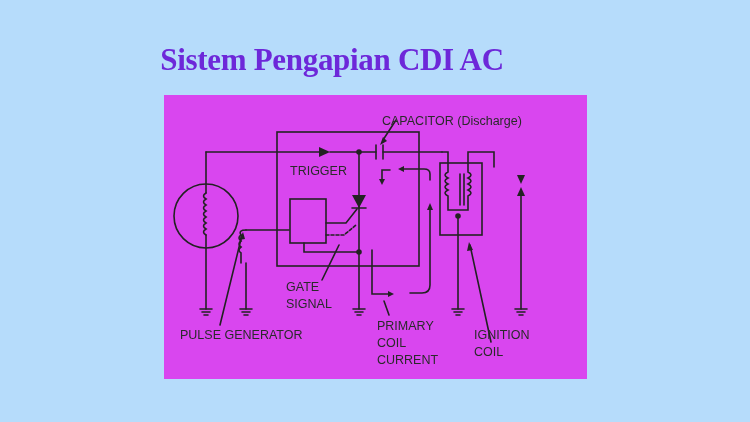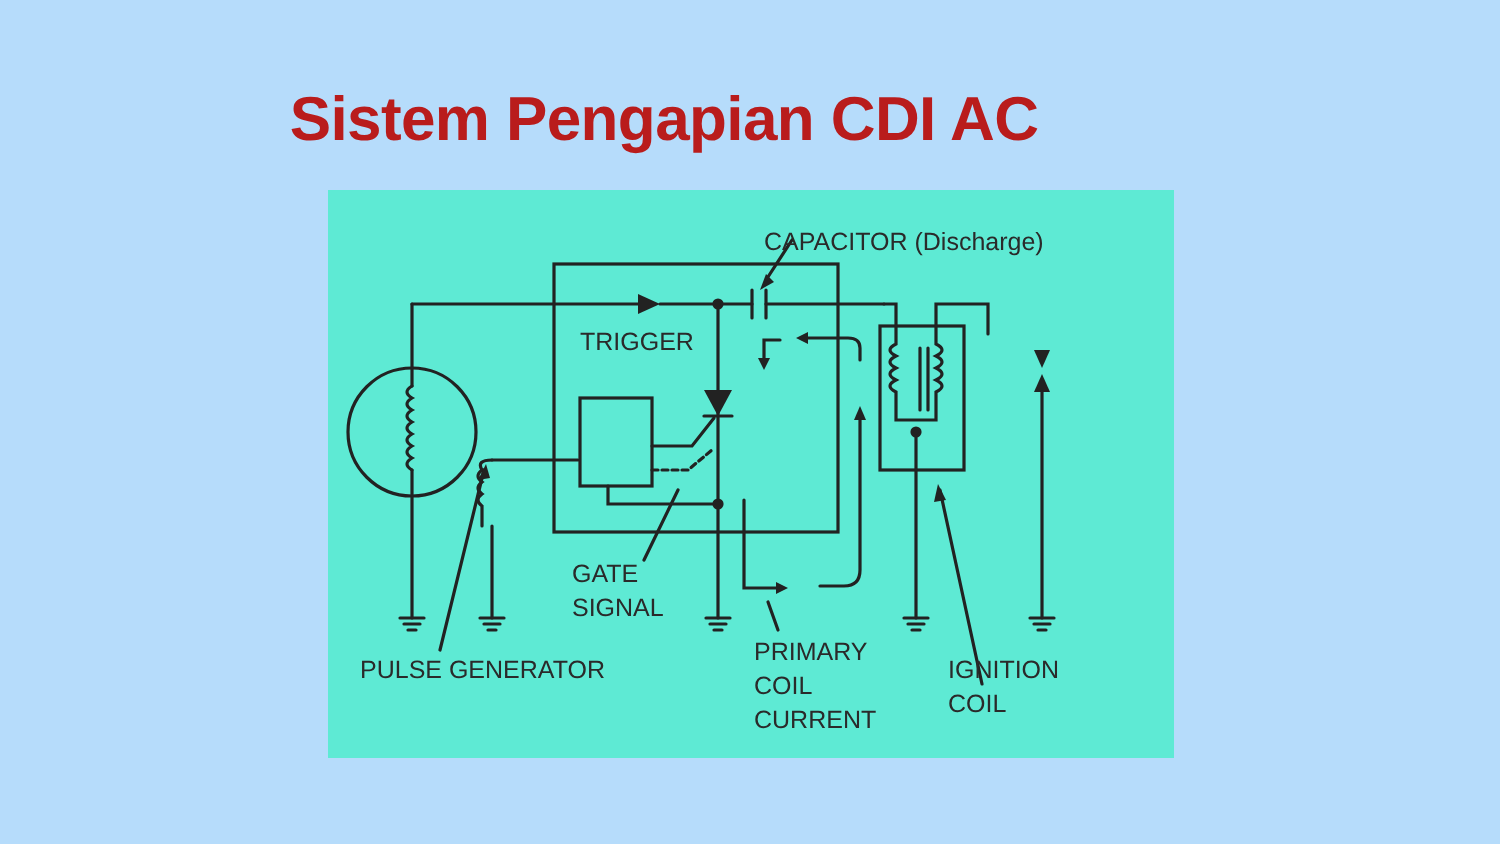--- a/index.html
+++ b/index.html
@@ -5,27 +5,27 @@
   html, body { margin: 0; padding: 0; }
   body {
     width: 750px; height: 422px; overflow: hidden;
     background: #b6dcfb;
     position: relative;
     font-family: "DejaVu Sans", sans-serif;
   }
   .title {
     position: absolute; left: 0; top: 42px; width: 664px;
     text-align: center;
-    font-family: Liberation Sans, sans-serif;
-    font-weight: bold; font-size: 31px; color: #b91c1c;
+    font-family: Liberation Serif, serif;
+    font-weight: bold; font-size: 31px; color: #6d28d9;
     letter-spacing: -0.3px;
   }
   .panel {
     position: absolute; left: 164px; top: 95px; width: 423px; height: 284px;
-    background: #5eead4;
+    background: #d946ef;
   }
   .panel svg { position: absolute; left: 0; top: 0; }
   .lbl {
     font-family: "Liberation Sans", sans-serif;
     font-size: 12.5px; fill: #2a2a2a;
   }
 </style>
 </head>
 <body>
 

